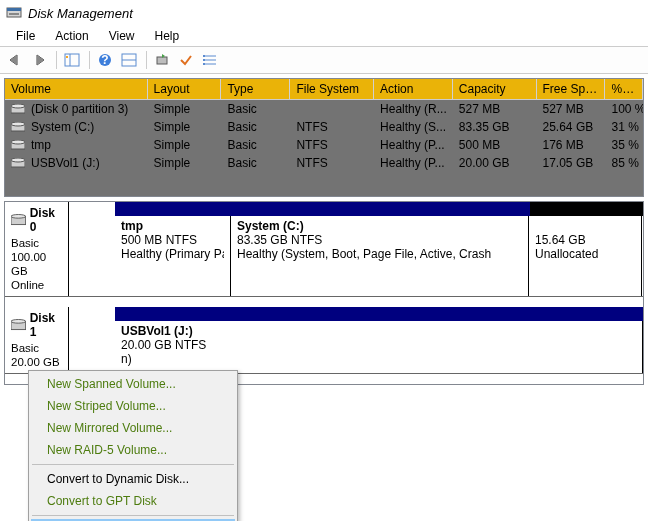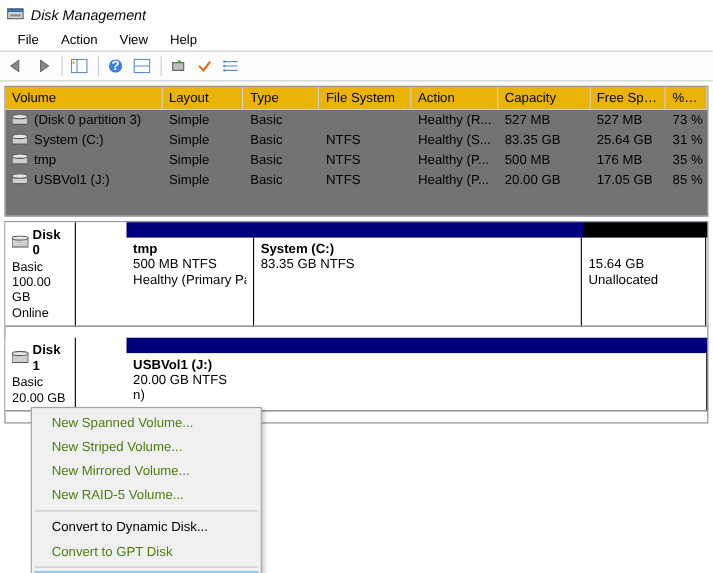--- a/index.html
+++ b/index.html
@@ -149,21 +149,21 @@
             <ellipse cx="7" cy="2" rx="7" ry="2" fill="#e6e6e6" stroke="#555"></ellipse>
           </svg>
           <span>(Disk 0 partition 3)</span>
         </div>
         <div class="cell c1">Simple</div>
         <div class="cell c2">Basic</div>
         <div class="cell c3"></div>
         <div class="cell c4">Healthy (R...</div>
         <div class="cell c5">527 MB</div>
         <div class="cell c6">527 MB</div>
-        <div class="cell c7">73 %</div>
+        <div class="cell c7">100 %</div>
       </div>
       <div class="vol-row">
         <div class="cell c0">
           <svg class="vol-icon" viewBox="0 0 14 10">
             <rect x="0" y="2" width="14" height="7" fill="#cfcfcf" stroke="#555"></rect>
             <ellipse cx="7" cy="2" rx="7" ry="2" fill="#e6e6e6" stroke="#555"></ellipse>
           </svg>
           <span>System (C:)</span>
         </div>
         <div class="cell c1">Simple</div>
@@ -230,20 +230,21 @@
         </div>
         <div class="disk-bottom">
           <div class="part" style="width: 116px;">
             <div class="pname">tmp</div>
             <div class="psize">500 MB NTFS</div>
             <div class="pstatus">Healthy (Primary Partitio</div>
           </div>
           <div class="part" style="width: 298px;">
             <div class="pname">System  (C:)</div>
             <div class="psize">83.35 GB NTFS</div>
+            <div class="pstatus">Healthy (System, Boot, Page File, Active, Crash</div>
           </div>
           <div class="part" style="width: 113px;">
             <div class="pname">&nbsp;</div>
             <div class="psize">15.64 GB</div>
             <div class="pstatus">Unallocated</div>
           </div>
         </div>
       </div>
     </div>
     <div class="disk-row">

